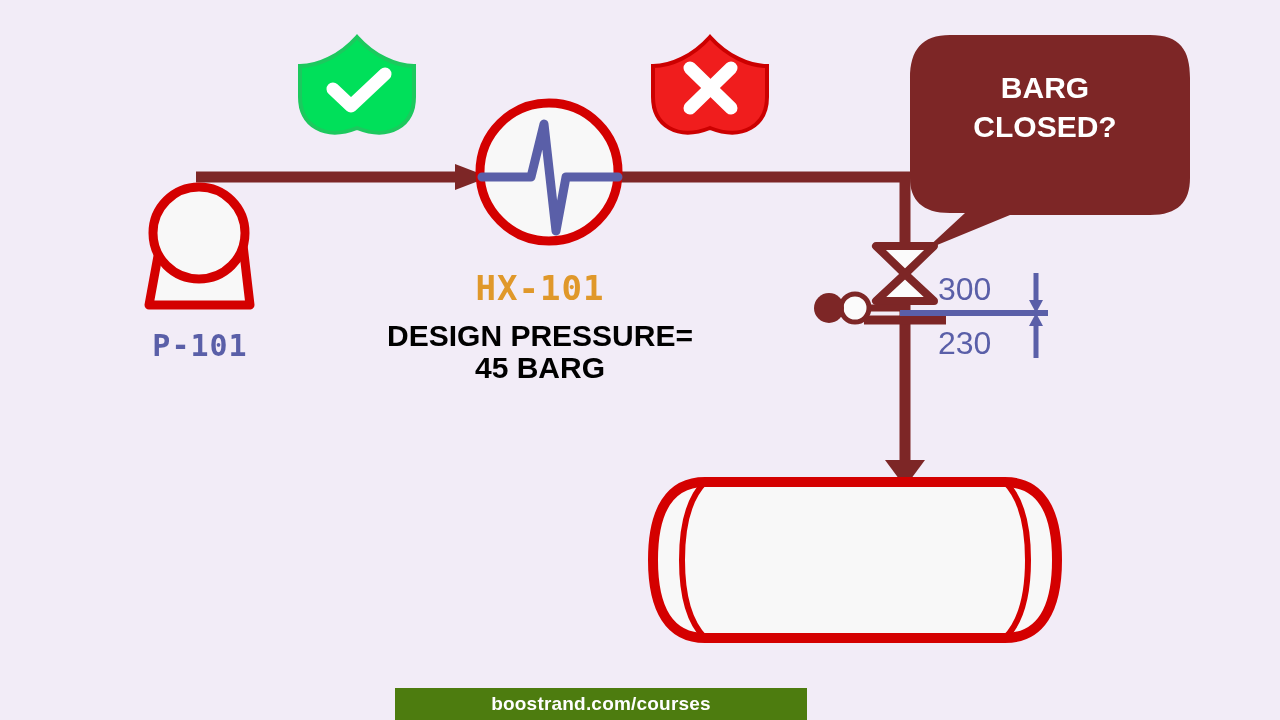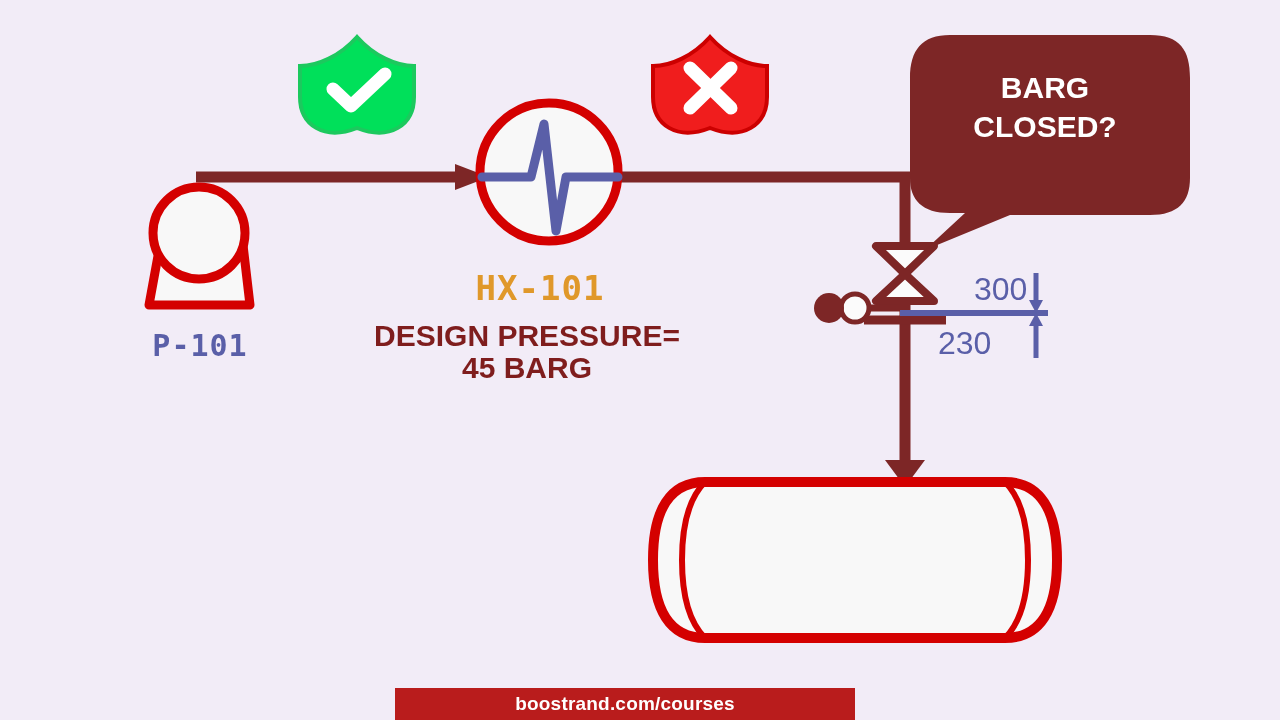--- a/index.html
+++ b/index.html
@@ -56,34 +56,33 @@
     color: #f41414;
   }
   #hx-tag {
     left: 428px;
     top: 270px;
     width: 224px;
     font-size: 34px;
     color: #e0982a;
   }
   #hx-note {
-    left: 335px;
+    left: 348px;
     top: 320px;
     width: 384px;
     font-size: 30px;
-    color: #7f1d1d;
+    color: #000000;
   }
   #dim-upper {
     left: 938px;
     top: 272px;
     width: 80px;
     font-size: 32px;
     color: #5a5fa8;
     text-align: left;
-    margin-left: 36px;
   }
   #dim-lower {
     left: 938px;
     top: 326px;
     width: 80px;
     font-size: 32px;
     color: #5a5fa8;
     text-align: left;
   }
   #bubble-text {
@@ -92,23 +91,23 @@
     width: 230px;
     font-size: 30px;
     font-weight: bold;
     color: #ffffff;
     line-height: 1.3;
   }
   #footer-banner {
     position: absolute;
     left: 395px;
     top: 688px;
-    width: 460px;
+    width: 412px;
     height: 32px;
-    background: #b91c1c;
+    background: #4d7c0f;
     display: flex;
     align-items: center;
     justify-content: center;
   }
   #footer-text {
     color: #ffffff;
     font-size: 19px;
     font-weight: bold;
     font-family: "Liberation Sans", sans-serif;
     letter-spacing: 0.2px;

